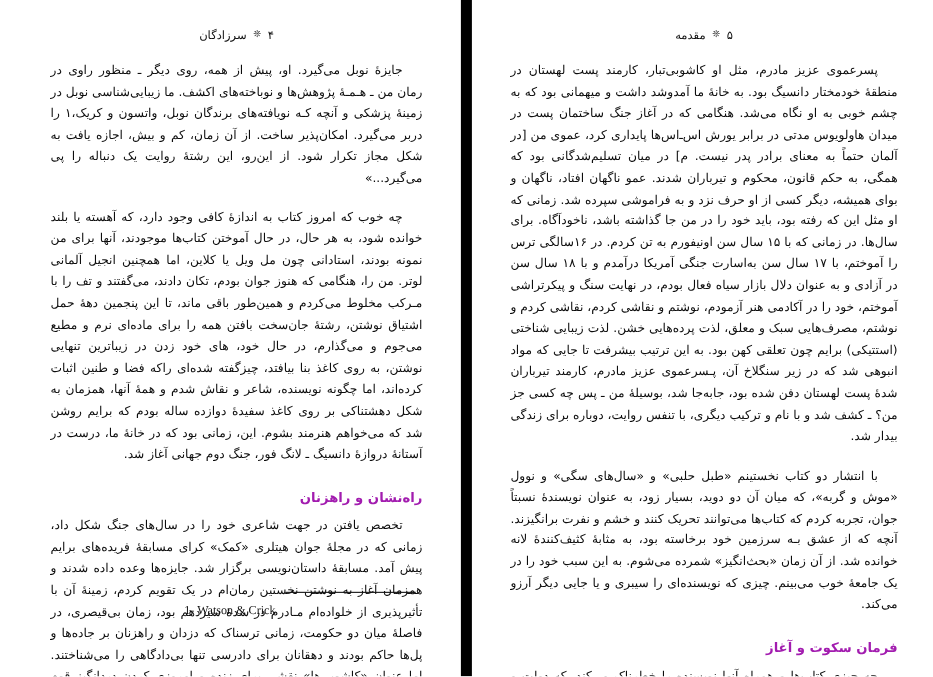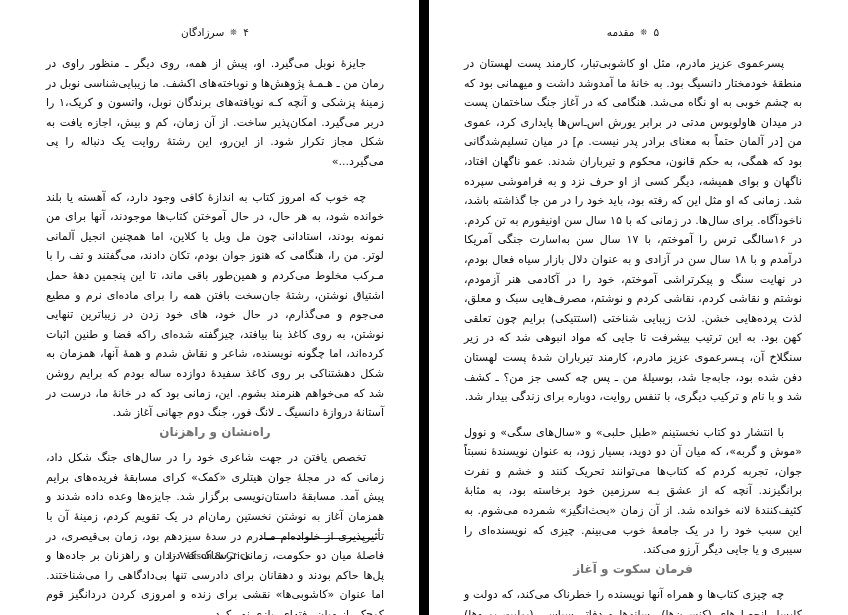--- a/index.html
+++ b/index.html
@@ -23,21 +23,21 @@
   }
   
   .book-page {
     position: relative;
     background: #ffffff;
     height: 583px;
     box-sizing: border-box;
   }
   .page-right {
     width: 424px;
-    padding: 26px 46px 30px 40px;
+    padding: 26px 32px 30px 40px;
   }
   .page-left {
     width: 424px;
     padding: 26px 40px 30px 46px;
   }
   .gutter {
     position: absolute;
     top: 0;
     left: 419px;
     width: 10px;
@@ -74,25 +74,25 @@
     margin: 0 0 0 0;
     text-indent: 18px;
     direction: rtl;
     text-align: justify;
   }
   .para + .para {
     margin-top: 16px;
   }
   .section-head {
     direction: rtl;
-    text-align: center;
+    text-align: right;
     font-size: 12px;
     font-weight: bold;
-    margin: 0 0 6px 0;
-    color: #737373;
+    margin: 20px 0 6px 0;
+    color: #a21caf;
   }
   .footnote-rule {
     width: 118px;
     height: 1px;
     background: #111;
     margin: 0 0 5px 0;
   }
   .footnote-area {
     position: absolute;
     bottom: 22px;

